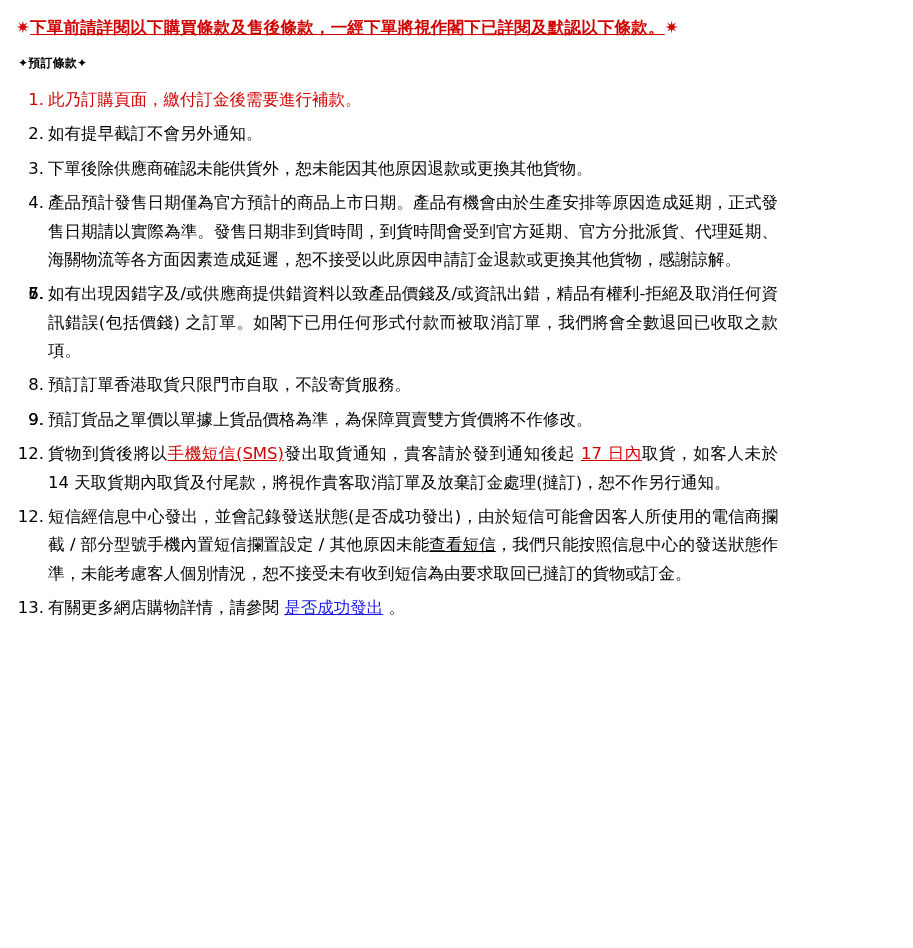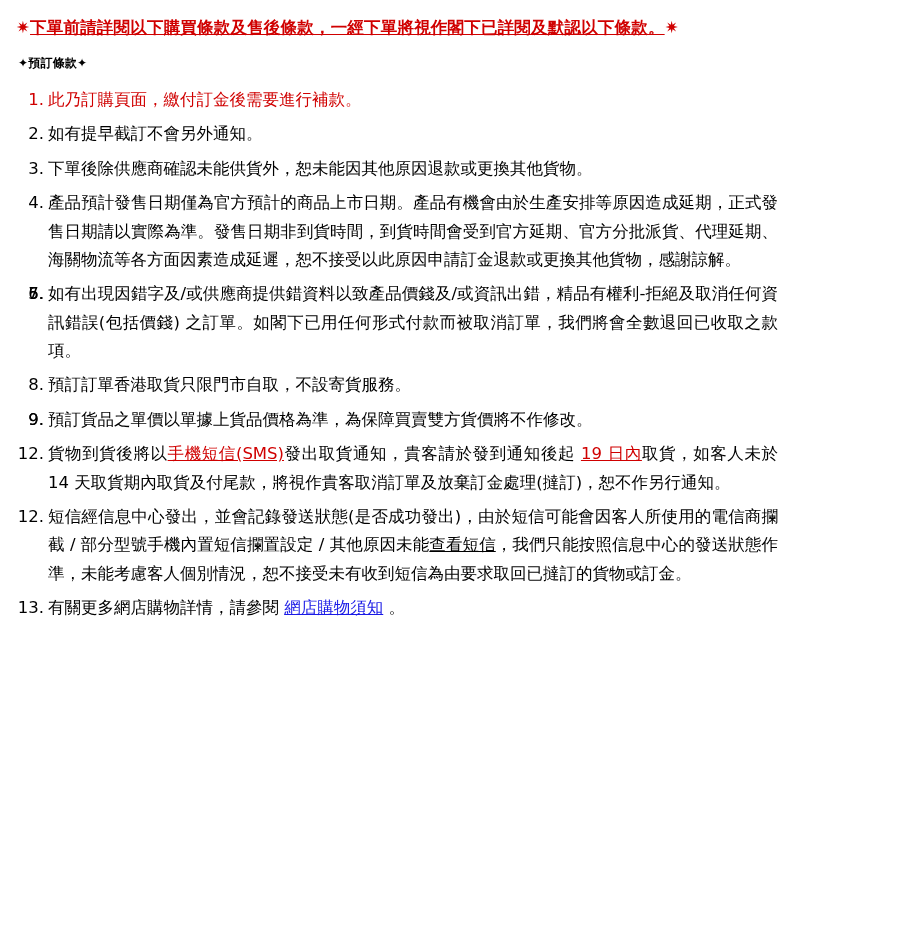--- a/index.html
+++ b/index.html
@@ -88,18 +88,18 @@
       <li class="highlight"><span class="num">1.</span><span>此乃訂購頁面，繳付訂金後需要進行補款。</span></li>
       <li><span class="num">2.</span><span>如有提早截訂不會另外通知。</span></li>
       <li><span class="num">3.</span><span>下單後除供應商確認未能供貨外，恕未能因其他原因退款或更換其他貨物。</span></li>
       <li><span class="num">4.</span><span>產品預計發售日期僅為官方預計的商品上市日期。產品有機會由於生產安排等原因造成延期，正式發售日期請以實際為準。發售日期非到貨時間，到貨時間會受到官方延期、官方分批派貨、代理延期、海關物流等各方面因素造成延遲，恕不接受以此原因申請訂金退款或更換其他貨物，感謝諒解。</span></li>
       <li><span class="num">5.</span></li>
       <li><span class="num">6.</span></li>
       <li><span class="num">7.</span><span>如有出現因錯字及/或供應商提供錯資料以致產品價錢及/或資訊出錯，精品有權利-拒絕及取消任何資訊錯誤(包括價錢) 之訂單。如閣下已用任何形式付款而被取消訂單，我們將會全數退回已收取之款項。</span></li>
       <li><span class="num">8.</span><span>預訂訂單香港取貨只限門市自取，不設寄貨服務。</span></li>
       <li><span class="num">9.</span></li>
       <li><span class="num">9.</span><span>預訂貨品之單價以單據上貨品價格為準，為保障買賣雙方貨價將不作修改。</span></li>
-      <li><span class="num">12.</span><span>貨物到貨後將以</span><span class="u-red">手機短信(SMS)</span><span>發出取貨通知，貴客請於發到通知後起 </span><span class="u-red">19 日內</span><span>取貨，如客人未於 14 天取貨期內取貨及付尾款，將視作貴客取消訂單及放棄訂金處理(撻訂)，恕不作另行通知。</span></li>
+      <li><span class="num">12.</span><span>貨物到貨後將以</span><span class="u-red">手機短信(SMS)</span><span>發出取貨通知，貴客請於發到通知後起 </span><span class="u-red">17 日內</span><span>取貨，如客人未於 14 天取貨期內取貨及付尾款，將視作貴客取消訂單及放棄訂金處理(撻訂)，恕不作另行通知。</span></li>
       <li><span class="num">12.</span><span>短信經信息中心發出，並會記錄發送狀態(是否成功發出)，由於短信可能會因客人所使用的電信商攔截 / 部分型號手機內置短信攔置設定 / 其他原因未能</span><span class="u-black">查看短信</span><span>，我們只能按照信息中心的發送狀態作準，未能考慮客人個別情況，恕不接受未有收到短信為由要求取回已撻訂的貨物或訂金。</span></li>
-      <li><span class="num">13.</span><span>有關更多網店購物詳情，請參閱 </span><a class="link" href="#">網店購物須知</a><span> 。</span></li>
+      <li><span class="num">13.</span><span>有關更多網店購物詳情，請參閱 </span><a class="link" href="#">是否成功發出</a><span> 。</span></li>
     </ol>
 
 </div>
 
 </body></html>

